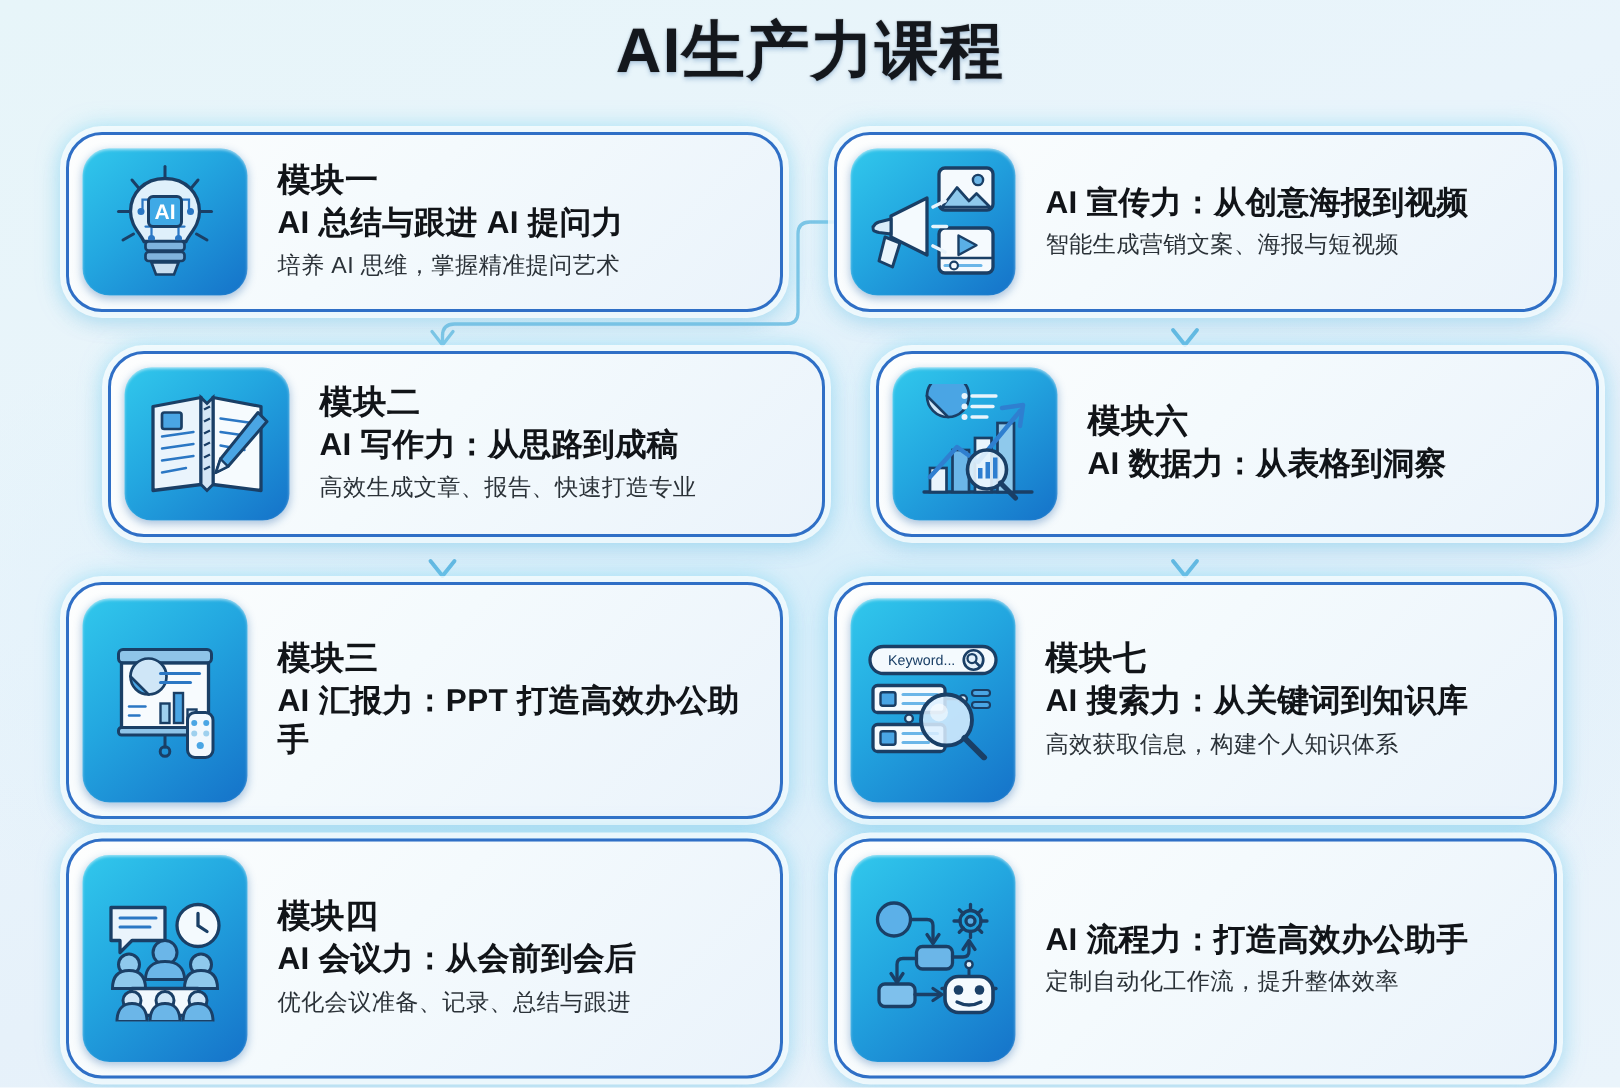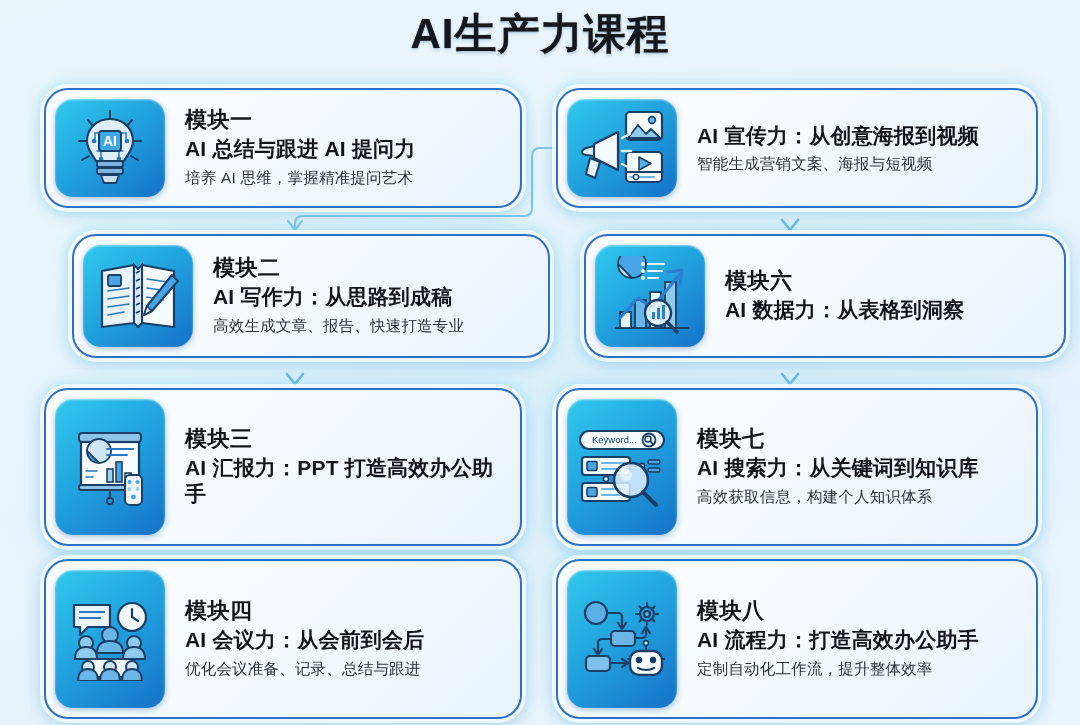--- a/index.html
+++ b/index.html
@@ -398,19 +398,18 @@
         <circle cx="68" cy="44" r="2.4" fill="#e3f1fb" stroke="#1a3f66" stroke-width="1.6"></circle>
         <rect x="52" y="52" width="32" height="24" rx="9" fill="#f4fafe" stroke="#1a3f66" stroke-width="2.4"></rect>
         <circle cx="61" cy="61" r="3.2" fill="#1a3f66"></circle>
         <circle cx="75" cy="61" r="3.2" fill="#1a3f66"></circle>
         <path d="M60 69 Q68 73 76 69" fill="none" stroke="#1a3f66" stroke-width="2.2" stroke-linecap="round"></path>
         <line x1="50" y1="60" x2="52" y2="60" stroke="#1a3f66" stroke-width="2.2" stroke-linecap="round"></line>
         <line x1="84" y1="60" x2="86" y2="60" stroke="#1a3f66" stroke-width="2.2" stroke-linecap="round"></line>
       </svg>
     </div>
     <div class="card-text">
-      <div class="mod-label">模块八</div>
       <div class="mod-title">AI 流程力：打造高效办公助手</div>
       <div class="mod-desc">定制自动化工作流，提升整体效率</div>
     </div>
   </div>
 
 </div>
 
 </body></html>

